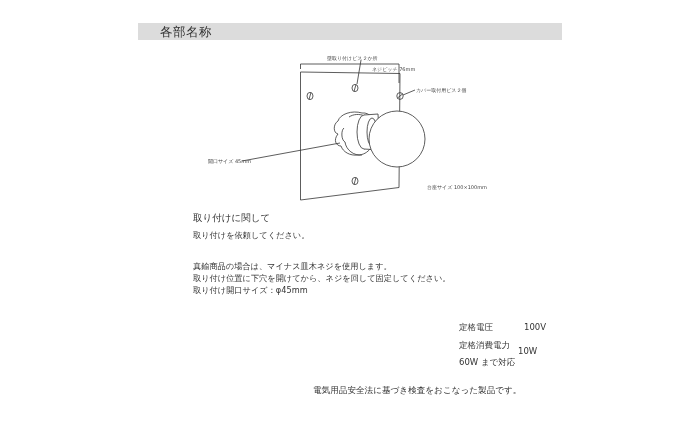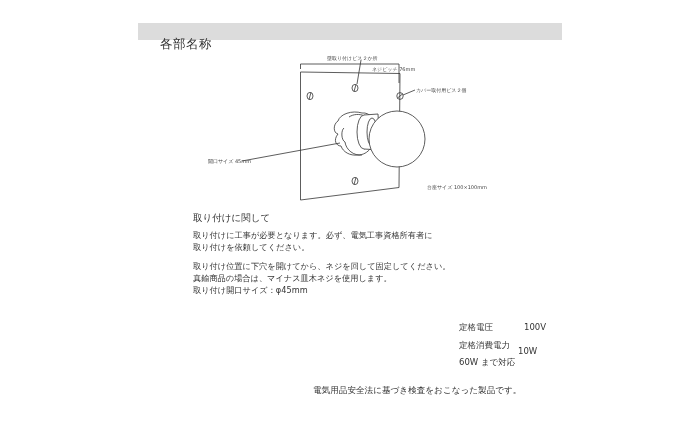--- a/index.html
+++ b/index.html
@@ -24,21 +24,20 @@
       background: #dcdcdc;
     }
     .header-title {
       position: absolute;
       left: 22px;
       top: 0px;
       font-size: 12.5px;
       line-height: 17px;
       color: #333;
       letter-spacing: 0.5px;
-      margin-top: 12px;
     }
     .diagram {
       position: absolute;
       left: 0;
       top: 0;
       width: 700px;
       height: 435px;
     }
     .diagram-label {
       position: absolute;
@@ -139,27 +138,26 @@
   <span class="diagram-label" style="left:327px; top:55px;">壁取り付けビス２か所</span>
   <span class="diagram-label" style="left:372px; top:66px;">ネジピッチ 76mm</span>
   <span class="diagram-label" style="left:416px; top:87px;">カバー取付用ビス２個</span>
   <span class="diagram-label" style="left:208px; top:158px;">開口サイズ 45mm</span>
   <span class="diagram-label" style="left:427px; top:184px;">台座サイズ 100×100mm</span>
 </div>
 
 <div class="section-title">取り付けに関して</div>
 
 <div class="section" style="top:229px;">
-  <div>取り付けに工事が必要となります。必ず、電気工事資格所有者に</div>
   <div>取り付けを依頼してください。</div>
 </div>
 
 <div class="section" style="top:260px;">
+  <div>真鍮商品の場合は、マイナス皿木ネジを使用します。</div>
   <div>取り付け位置に下穴を開けてから、ネジを回して固定してください。</div>
-  <div>真鍮商品の場合は、マイナス皿木ネジを使用します。</div>
   <div>取り付け開口サイズ：φ45mm</div>
 </div>
 
 <div class="spec" style="top:321px;">
   <span>定格電圧</span>
   <span class="val" style="left:65px;">100V</span>
 </div>
 <div class="spec" style="top:339px;">
   <span>定格消費電力</span>
   <span class="val" style="left:59px;margin-top:6px;">10W</span>

